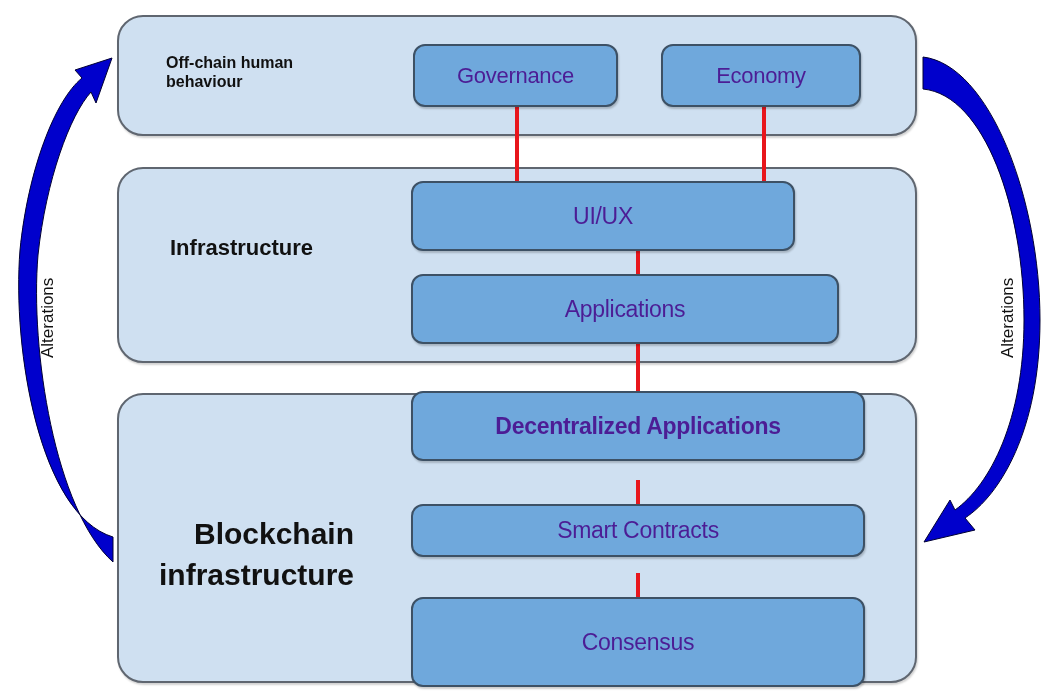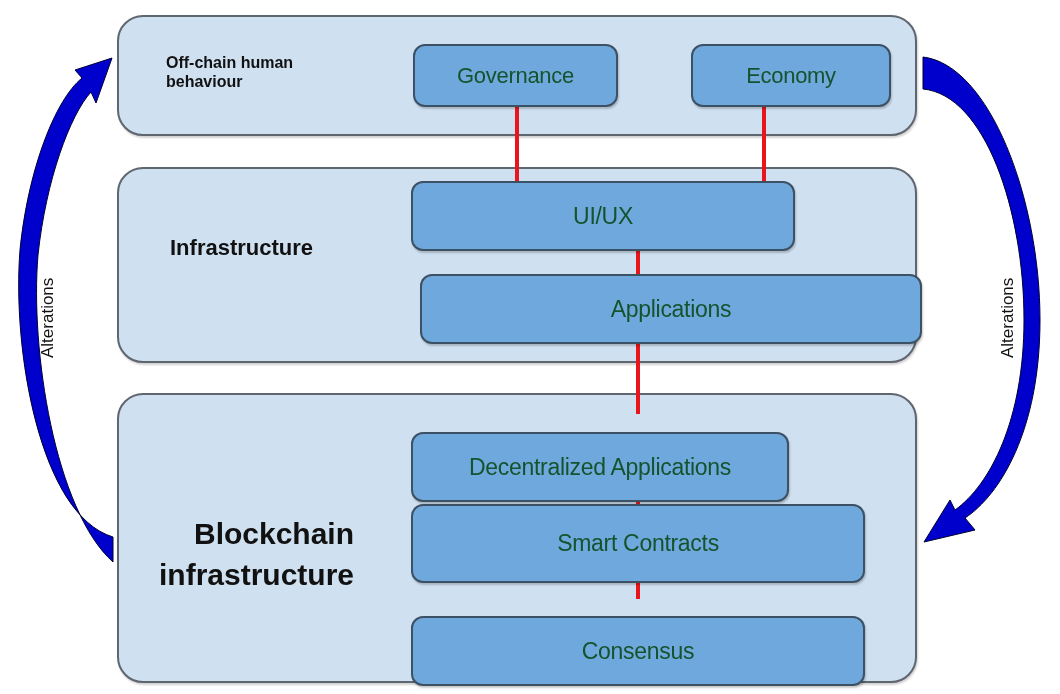--- a/index.html
+++ b/index.html
@@ -10,21 +10,21 @@
     border-radius: 26px; box-sizing: border-box;
     box-shadow: 1px 2px 2px rgba(0,0,0,0.18);
   }
   .layer-label {
     position: absolute; font-weight: bold; color: #111; line-height: 1.2;
   }
   .block {
     position: absolute; background: #6fa8dc; border: 2px solid #3d5165;
     border-radius: 12px; box-sizing: border-box;
     display: flex; align-items: center; justify-content: center;
-    color: #14532d; font-size: 23px; letter-spacing: -0.3px;
+    color: #4c1d95; font-size: 23px; letter-spacing: -0.3px;
     box-shadow: 1px 2px 2px rgba(0,0,0,0.2);
   }
   .connector { position: absolute; background: #e8161c; width: 4px; }
   .alt-label {
     position: absolute; font-size: 17px; color: #111;
     transform: rotate(-90deg); transform-origin: center center;
     white-space: nowrap;
   }
   svg.overlay { position: absolute; left: 0; top: 0; }
 </style>
@@ -63,20 +63,20 @@
 </div>
 
 <div class="connector" style="left:515px; top:106px; height:77px;"></div>
 <div class="connector" style="left:762px; top:106px; height:77px;"></div>
 <div class="connector" style="left:636px; top:250px; height:26px;"></div>
 <div class="connector" style="left:636px; top:342px; height:72px;"></div>
 <div class="connector" style="left:636px; top:480px; height:26px;"></div>
 <div class="connector" style="left:636px; top:573px; height:26px;"></div>
 
 <div class="block" style="left:413px; top:44px; width:205px; height:63px; font-size:22px;">Governance</div>
-<div class="block" style="left:691px; top:44px; width:200px; height:63px; font-size:22px;">Economy</div>
+<div class="block" style="left:661px; top:44px; width:200px; height:63px; font-size:22px;">Economy</div>
 
 <div class="block" style="left:411px; top:181px; width:384px; height:70px;">UI/UX</div>
-<div class="block" style="left:420px; top:274px; width:502px; height:70px;">Applications</div>
+<div class="block" style="left:411px; top:274px; width:428px; height:70px;">Applications</div>
 
-<div class="block" style="left:411px; top:432px; width:378px; height:70px;">Decentralized Applications</div>
-<div class="block" style="left:411px; top:504px; width:454px; height:79px;">Smart Contracts</div>
-<div class="block" style="left:411px; top:616px; width:454px; height:70px;">Consensus</div>
+<div class="block" style="left:411px; top:391px; width:454px; height:70px;font-weight:bold;">Decentralized Applications</div>
+<div class="block" style="left:411px; top:504px; width:454px; height:53px;">Smart Contracts</div>
+<div class="block" style="left:411px; top:597px; width:454px; height:90px;">Consensus</div>
 
 </body></html>

